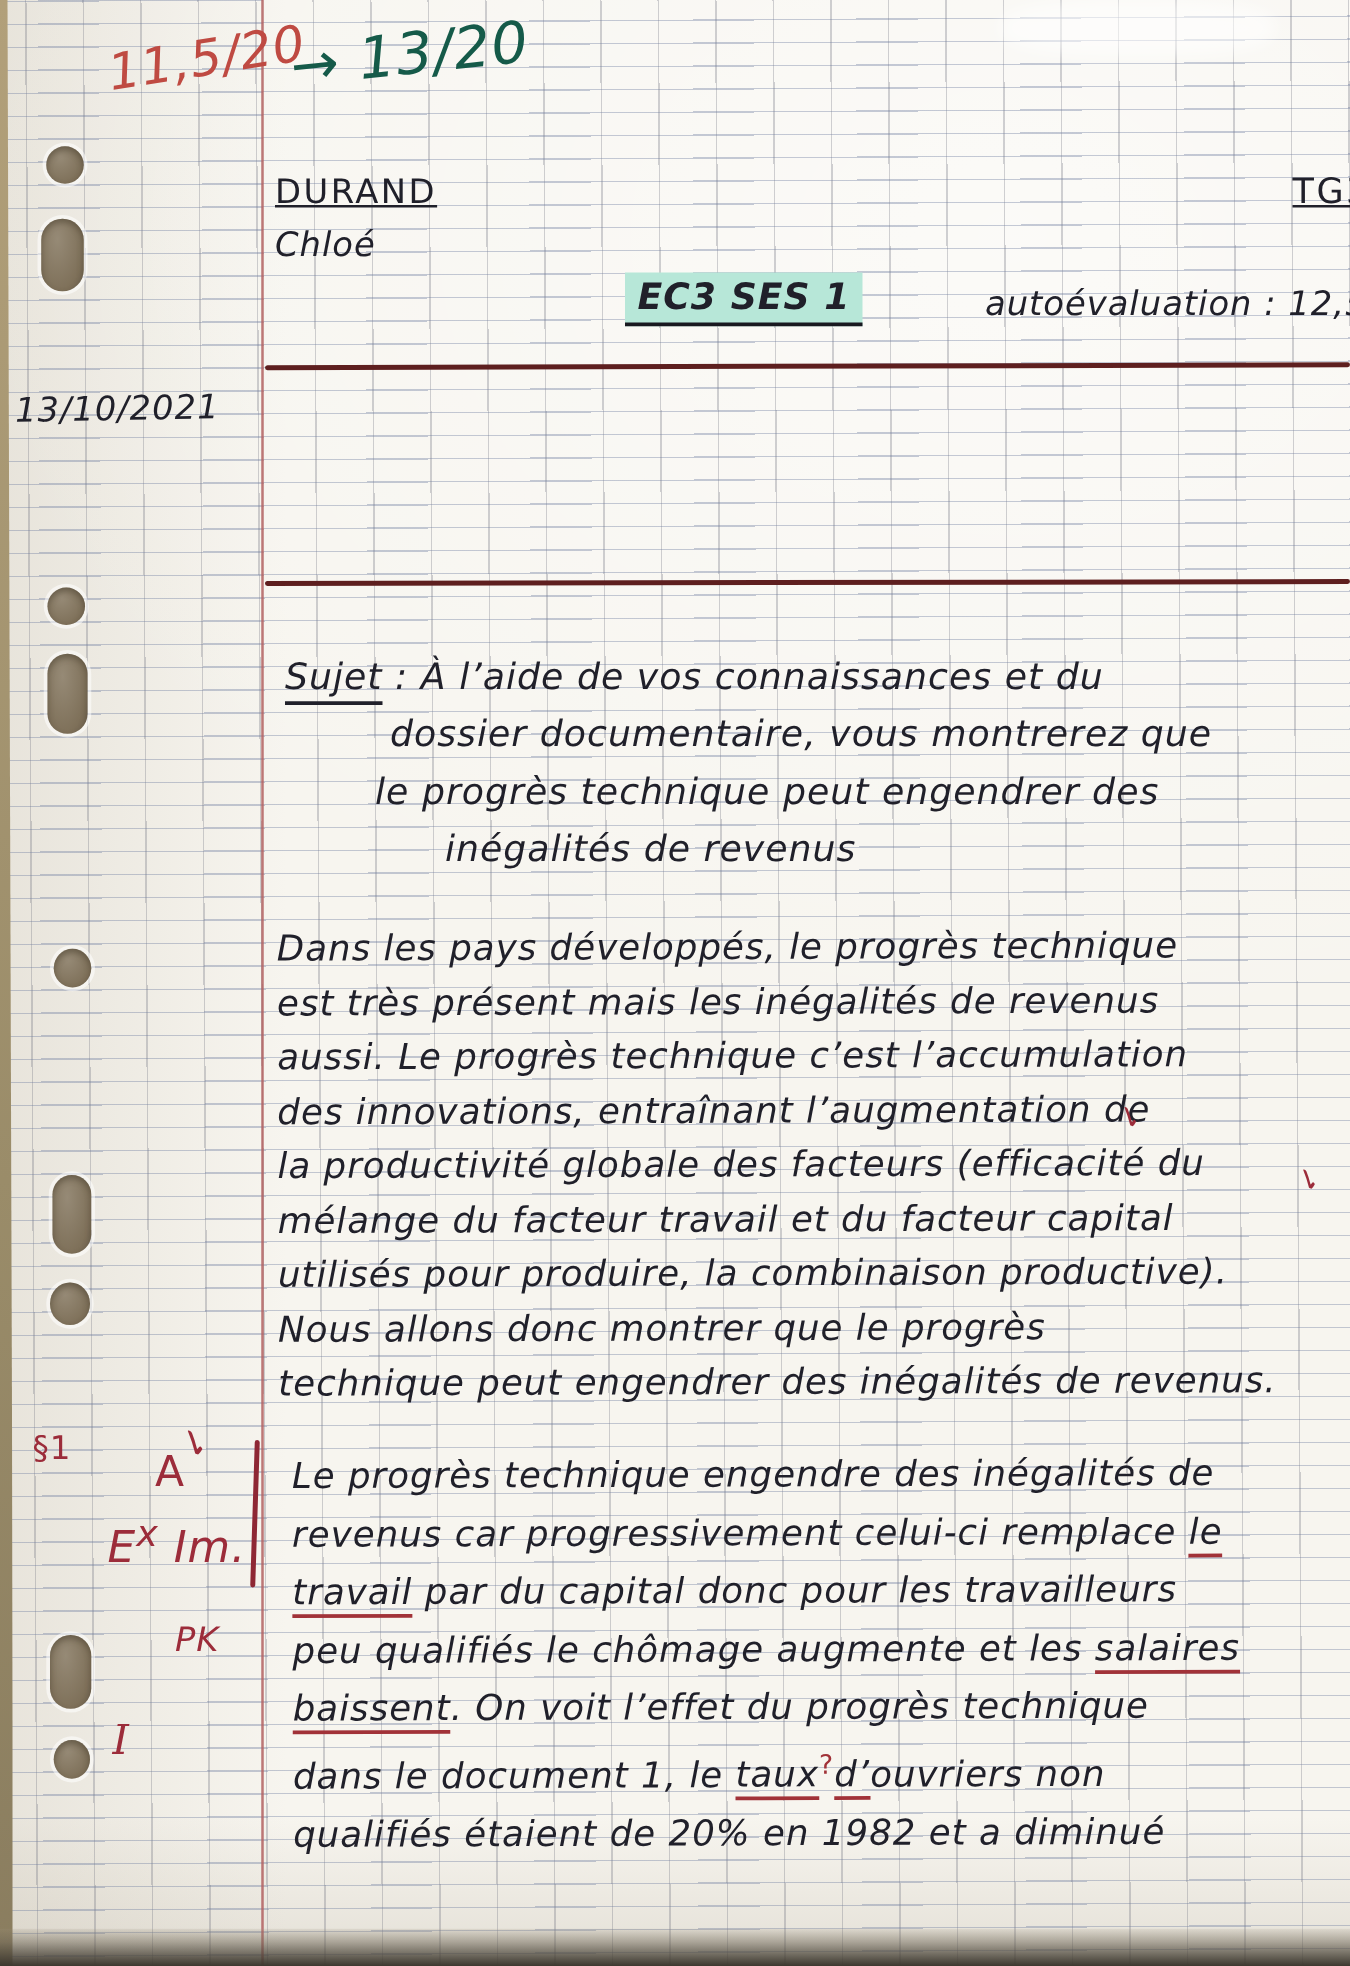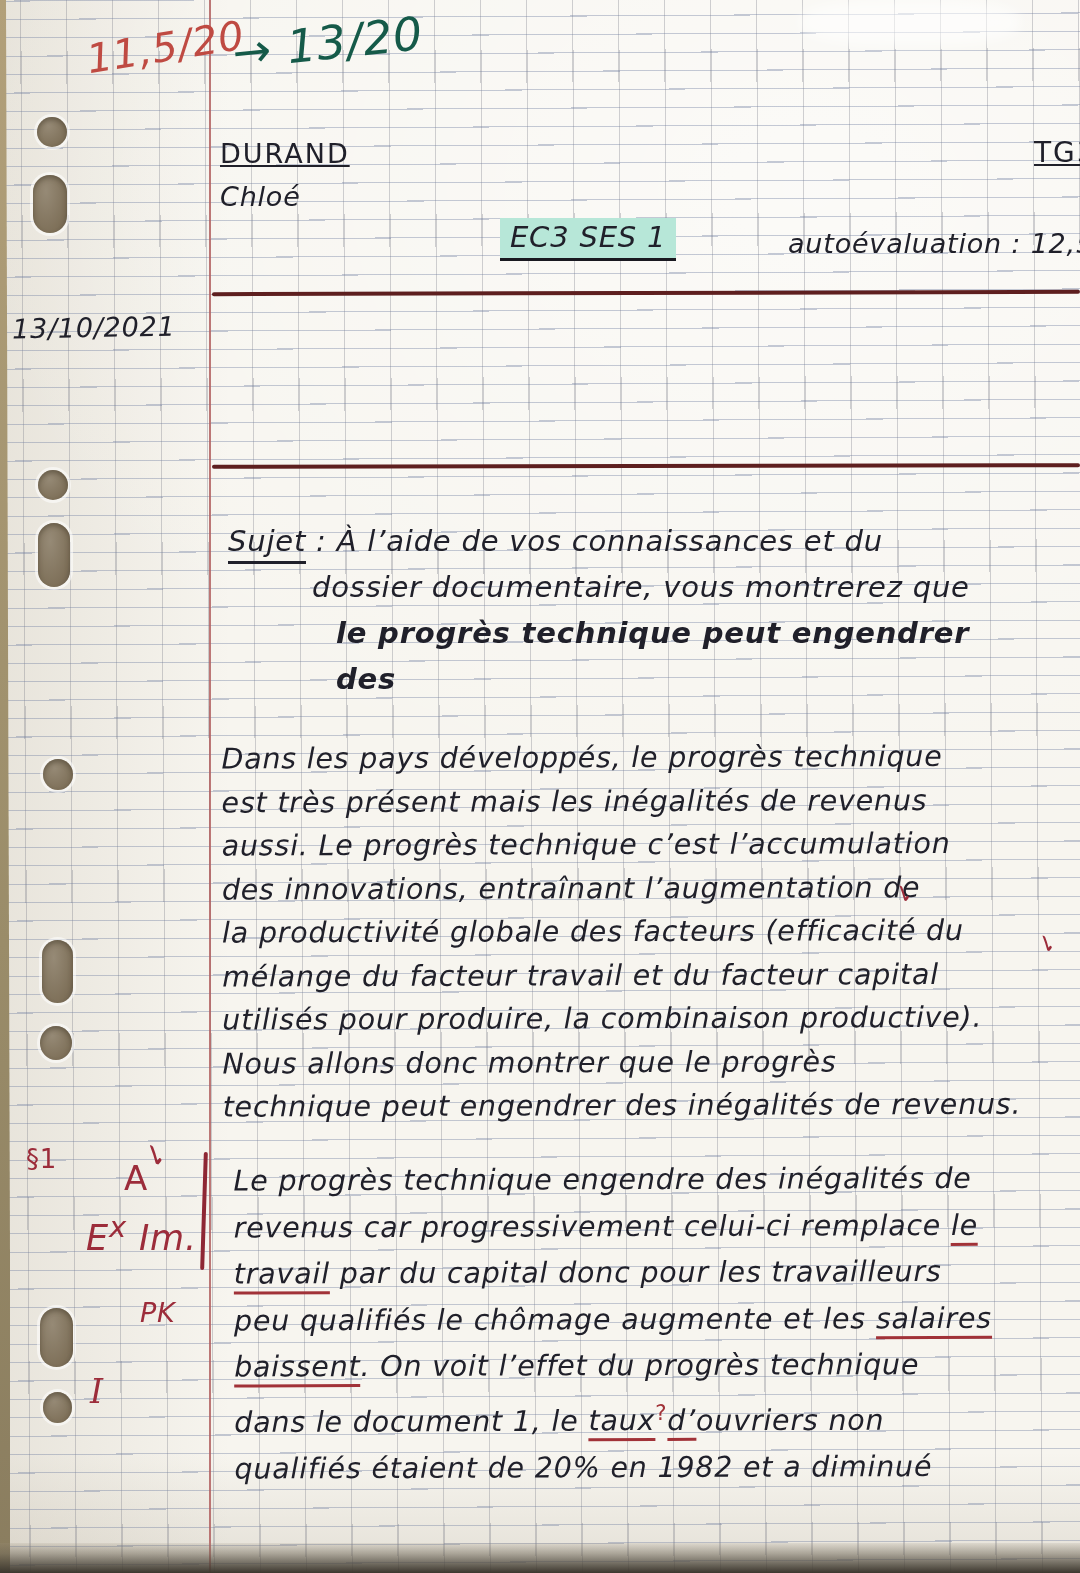--- a/index.html
+++ b/index.html
@@ -27,21 +27,21 @@
   .oblong{border-radius:17px;}
   
   .hw{color:#20202a;font-style:italic;letter-spacing:.8px;}
   .hw-line{white-space:pre-wrap;}
   .caps{font-style:normal;letter-spacing:2px;text-decoration:underline;}
   .red{color:#9c2c3a;}
   .green{color:#155a49;}
   .abs{position:absolute;}
   .rul{border-bottom:3px solid #a13238;padding-bottom:1px;}
   .blackul{border-bottom:3px solid #20202a;padding-bottom:3px;}
-  .highlight{background:#b7e7d8;padding:2px 10px 4px 10px;border-bottom:3.5px solid #191920;}
+  .highlight{background:#b7e7d8;padding:2px 10px 4px 10px;border-bottom:3.5px solid #191920;font-weight:bold;}
   .qmark{color:#a13238;font-size:.75em;vertical-align:super;font-style:normal;}
   .check{color:#9c2c3a;font-style:normal;}
   .vstroke{position:absolute;left:202px;top:1152px;width:3.5px;height:118px;background:#8e2734;transform:rotate(1.8deg);border-radius:2px;}
   
   .edge-left{position:absolute;left:0;top:0;width:10px;height:100%;
      background:linear-gradient(to bottom,#b2a07a,#9a8c69 60%,#8a7d5f);
      clip-path:polygon(0 0,6px 0,11px 100%,0 100%);}
   .edge-bottom{position:absolute;left:0;bottom:0;width:100%;height:30px;
      background:linear-gradient(to bottom,#a2968229,#6f675780 35%,#3c372e);}
   .corner-light{position:absolute;right:60px;top:0;width:220px;height:45px;background:rgba(255,255,255,.55);filter:blur(6px);border-radius:40%;}
@@ -75,21 +75,22 @@
     <div class="abs hw caps" style="left:990px;top:136px;font-size:28px;margin-left:44px;">TG3</div>
     <div class="abs hw" style="left:500px;top:220px;font-size:29px;">
       <span class="highlight">EC3 SES 1</span>
     </div>
     <div class="abs hw" style="left:788px;top:228px;font-size:27px;width:400px;">autoévaluation : 12,5</div>
     <div class="abs hw" style="left:12px;top:312px;font-size:27px;transform:rotate(-1deg);">13/10/2021</div>
 
     <div class="abs hw" style="left:228px;top:518px;font-size:29px;line-height:46px;width:800px;">
       <div class="hw-line"><span class="blackul">Sujet</span><span> : </span><span>À l’aide de vos connaissances et du</span></div>
       <div class="hw-line" style="margin-left:84px;">dossier documentaire, vous montrerez que</div>
-      <div class="hw-line" style="margin-left:108px;font-weight:bold;">le progrès technique peut engendrer des</div>
+      <div class="hw-line" style="margin-left:72px;">le progrès technique peut engendrer des</div>
+      <div class="hw-line" style="margin-left:128px;">inégalités de revenus</div>
     </div>
 
     <div class="abs hw" style="left:222px;top:736px;font-size:28.5px;line-height:43.5px;width:850px;transform:rotate(-0.2deg);">
       <div class="hw-line">Dans les pays développés, le progrès technique</div>
       <div class="hw-line">est très présent mais les inégalités de revenus</div>
       <div class="hw-line">aussi. Le progrès technique c’est l’accumulation</div>
       <div class="hw-line">des innovations, entraînant l’augmentation de</div>
       <div class="hw-line">la productivité globale des facteurs (efficacité du</div>
       <div class="hw-line">mélange du facteur travail et du facteur capital</div>
       <div class="hw-line">utilisés pour produire, la combinaison productive).</div>

